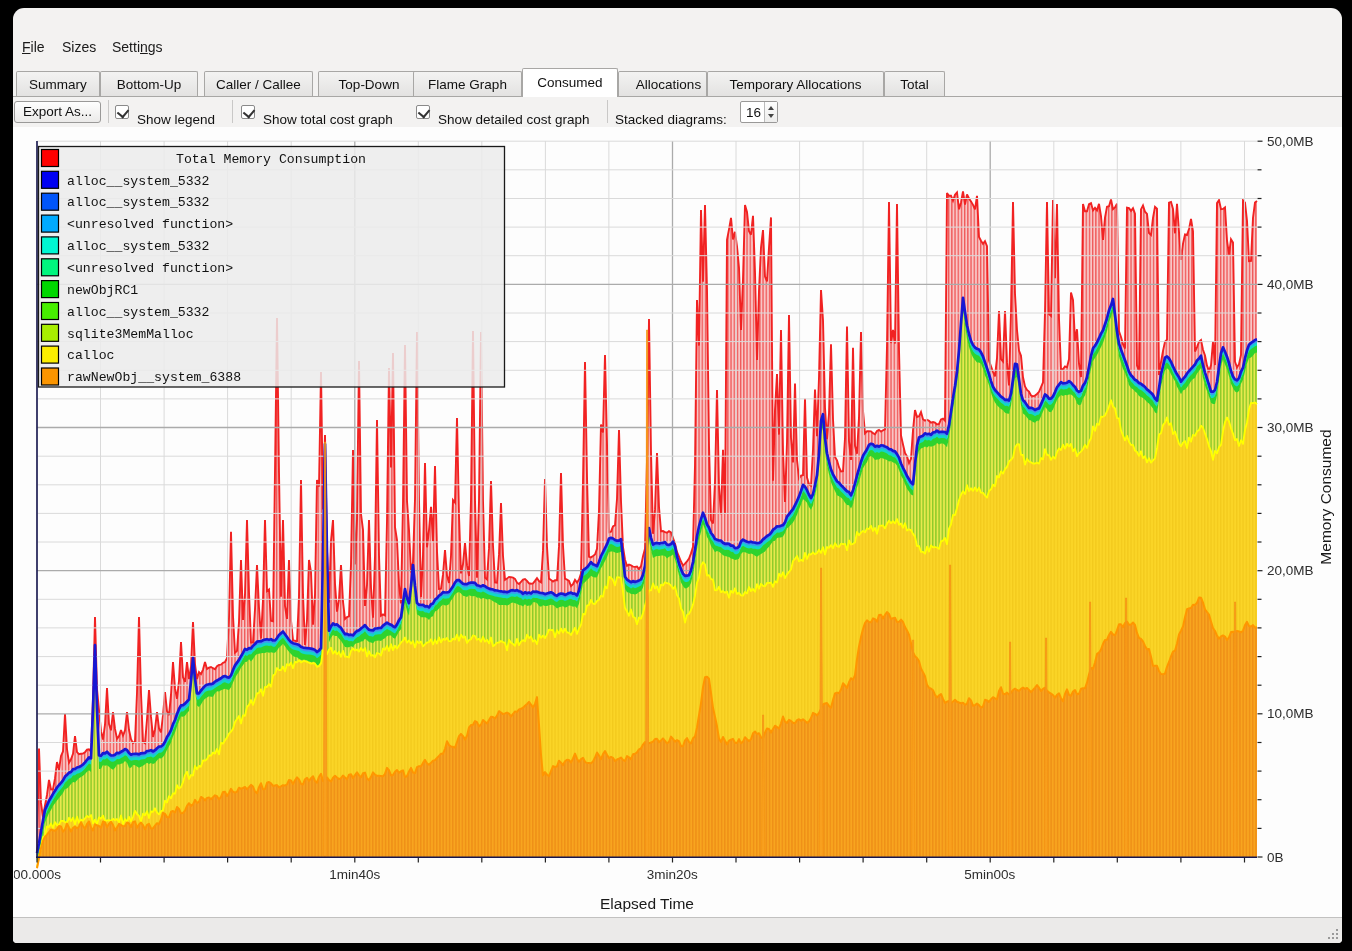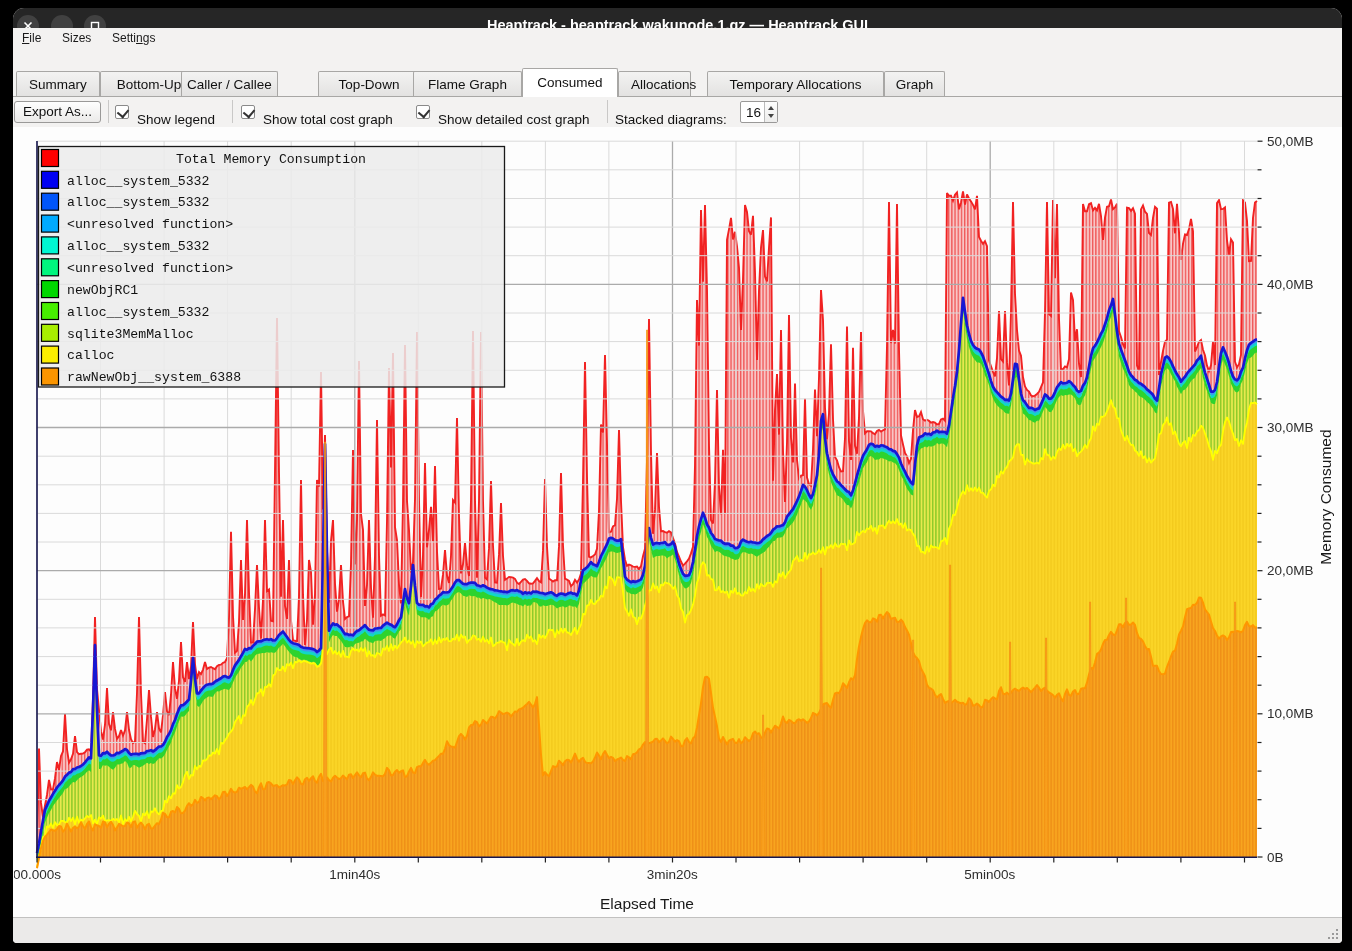--- a/index.html
+++ b/index.html
@@ -1,19 +1,19 @@
 <!DOCTYPE html>
 <html><head><meta charset="utf-8"><style>
 *{margin:0;padding:0;box-sizing:border-box;}
 body{width:1352px;height:951px;background:#000;position:relative;font-family:"Liberation Sans",sans-serif;overflow:hidden;}
 #win{position:absolute;left:13px;top:8px;width:1329px;height:935px;background:#f3f2f1;border-radius:11px 11px 4px 4px;overflow:hidden;}
 #titlebar{position:absolute;left:0;top:0;width:100%;height:36px;background:#262626;}
 #title{position:absolute;width:100%;text-align:center;top:8.5px;color:#fff;font-size:14.5px;font-weight:bold;}
 .wbtn{position:absolute;top:7px;width:22px;height:22px;border-radius:50%;background:#414141;color:#fff;text-align:center;}
-#menubar{position:absolute;left:0;top:20px;width:100%;height:24px;background:#f3f2f1;font-size:12px;color:#1a1a1a;}
+#menubar{position:absolute;left:0;top:28px;width:100%;height:24px;background:#f3f2f1;font-size:14px;color:#1a1a1a;}
 .mi{position:absolute;top:3px;}
 #tabbar{position:absolute;left:0;top:60px;width:100%;height:36px;}
 .tab{position:absolute;top:3px;height:24.5px;background:linear-gradient(#f3f3f2,#e3e2e1);border:1px solid #a8a7a5;border-bottom:none;font-size:13.5px;color:#111;text-align:center;line-height:25px;border-radius:2px 2px 0 0;}
 .tab.active{top:0;height:28.5px;background:#fff;line-height:27px;z-index:3;}
 #tabline{position:absolute;left:0;top:27.5px;width:100%;height:0;border-top:1px solid #a8a7a5;z-index:1;}
 #toolbar{position:absolute;left:0;top:88px;width:100%;height:31px;background:#f3f2f1;font-size:13.5px;color:#111;padding-left:46px;}
 #exportbtn{position:absolute;left:1px;top:5px;width:87px;height:22px;background:linear-gradient(#fefefe,#ebeae9);border:1px solid #9a9998;border-radius:3px;text-align:center;line-height:20px;}
 .cb{position:absolute;top:9px;width:14px;height:14px;background:#fff;border:1px solid #8a8a8a;border-radius:2px;}
 .cb:after{content:"";position:absolute;left:2.5px;top:1px;width:6px;height:8px;border:solid #333;border-width:0 2px 2px 0;transform:rotate(40deg);}
 .cblab{position:absolute;top:16px;}
@@ -21,48 +21,36 @@
 #spin{position:absolute;left:727px;top:5px;width:38px;height:22px;background:#fff;border:1px solid #9a9998;border-radius:2px;}
 #spin .v{position:absolute;left:5px;top:3px;font-size:13.5px;}
 #spin .arrows{position:absolute;right:0;top:0;width:13px;height:100%;border-left:1px solid #bbb;background:linear-gradient(#fdfdfd,#ededec);}
 #spin .arrows:before{content:"";position:absolute;left:3px;top:4px;border-left:3.5px solid transparent;border-right:3.5px solid transparent;border-bottom:4px solid #444;}
 #spin .arrows:after{content:"";position:absolute;left:3px;bottom:4px;border-left:3.5px solid transparent;border-right:3.5px solid transparent;border-top:4px solid #444;}
 #chart{position:absolute;left:0;top:119px;width:100%;height:790px;background:#fdfdfd;}
 #statusbar{position:absolute;left:0;top:909px;width:100%;height:26px;background:#ebeae9;border-top:1px solid #c2c1c0;}
 .grip{position:absolute;background:#999;width:2px;height:2px;}
 </style></head><body>
 <div id="win">
- <div id="titlebar">
-  <div class="wbtn" style="left:4px;"><svg width="22" height="22">
-          <path d="M7.5 7.5 L14.5 14.5 M14.5 7.5 L7.5 14.5" stroke="#fff" stroke-width="1.6"></path>
-        </svg></div>
-  <div class="wbtn" style="left:37.5px;"><svg width="22" height="22">
-          <path d="M7 14.5 H15" stroke="#fff" stroke-width="1.6"></path>
-        </svg></div>
-  <div class="wbtn" style="left:71px;"><svg width="22" height="22">
-          <rect x="7.5" y="7.5" width="7" height="7" fill="none" stroke="#fff" stroke-width="1.4"></rect>
-        </svg></div>
-  <div id="title">Heaptrack - heaptrack.wakunode.1.gz — Heaptrack GUI</div>
- </div>
  <div id="menubar">
   <span class="mi" style="left:9px;"><u>F</u>ile</span>
   <span class="mi" style="left:49px;">Sizes</span>
   <span class="mi" style="left:99px;">Setti<u>n</u>gs</span>
  </div>
  <div id="tabbar">
   <div id="tabline"></div>
   <div class="tab" style="left:3px;width:84px;">Summary</div>
   <div class="tab" style="left:87px;width:98px;">Bottom-Up</div>
-  <div class="tab" style="left:168px;width:97px;">Caller / Callee</div>
+  <div class="tab" style="left:191px;width:109px;">Caller / Callee</div>
   <div class="tab" style="left:305px;width:102px;">Top-Down</div>
   <div class="tab" style="left:400px;width:109px;">Flame Graph</div>
   <div class="tab active" style="left:509px;width:96px;">Consumed</div>
-  <div class="tab" style="left:605px;width:73px;padding-left:12px;">Allocations</div>
+  <div class="tab" style="left:605px;width:89px;padding-left:12px;">Allocations</div>
   <div class="tab" style="left:694px;width:177px;">Temporary Allocations</div>
-  <div class="tab" style="left:871px;width:61px;">Graph</div>
+  <div class="tab" style="left:871px;width:61px;">Total</div>
  </div>
  <div id="toolbar">
   <div id="exportbtn">Export As...</div>
   <div class="sep" style="left:95px;"></div>
   <div class="cb" style="left:102px;"></div>
       <span class="cblab" style="left:124px;">Show legend</span>
   <div class="sep" style="left:219px;"></div>
   <div class="cb" style="left:228px;"></div>
       <span class="cblab" style="left:250px;">Show total cost graph</span>
   <div class="cb" style="left:403px;"></div>

